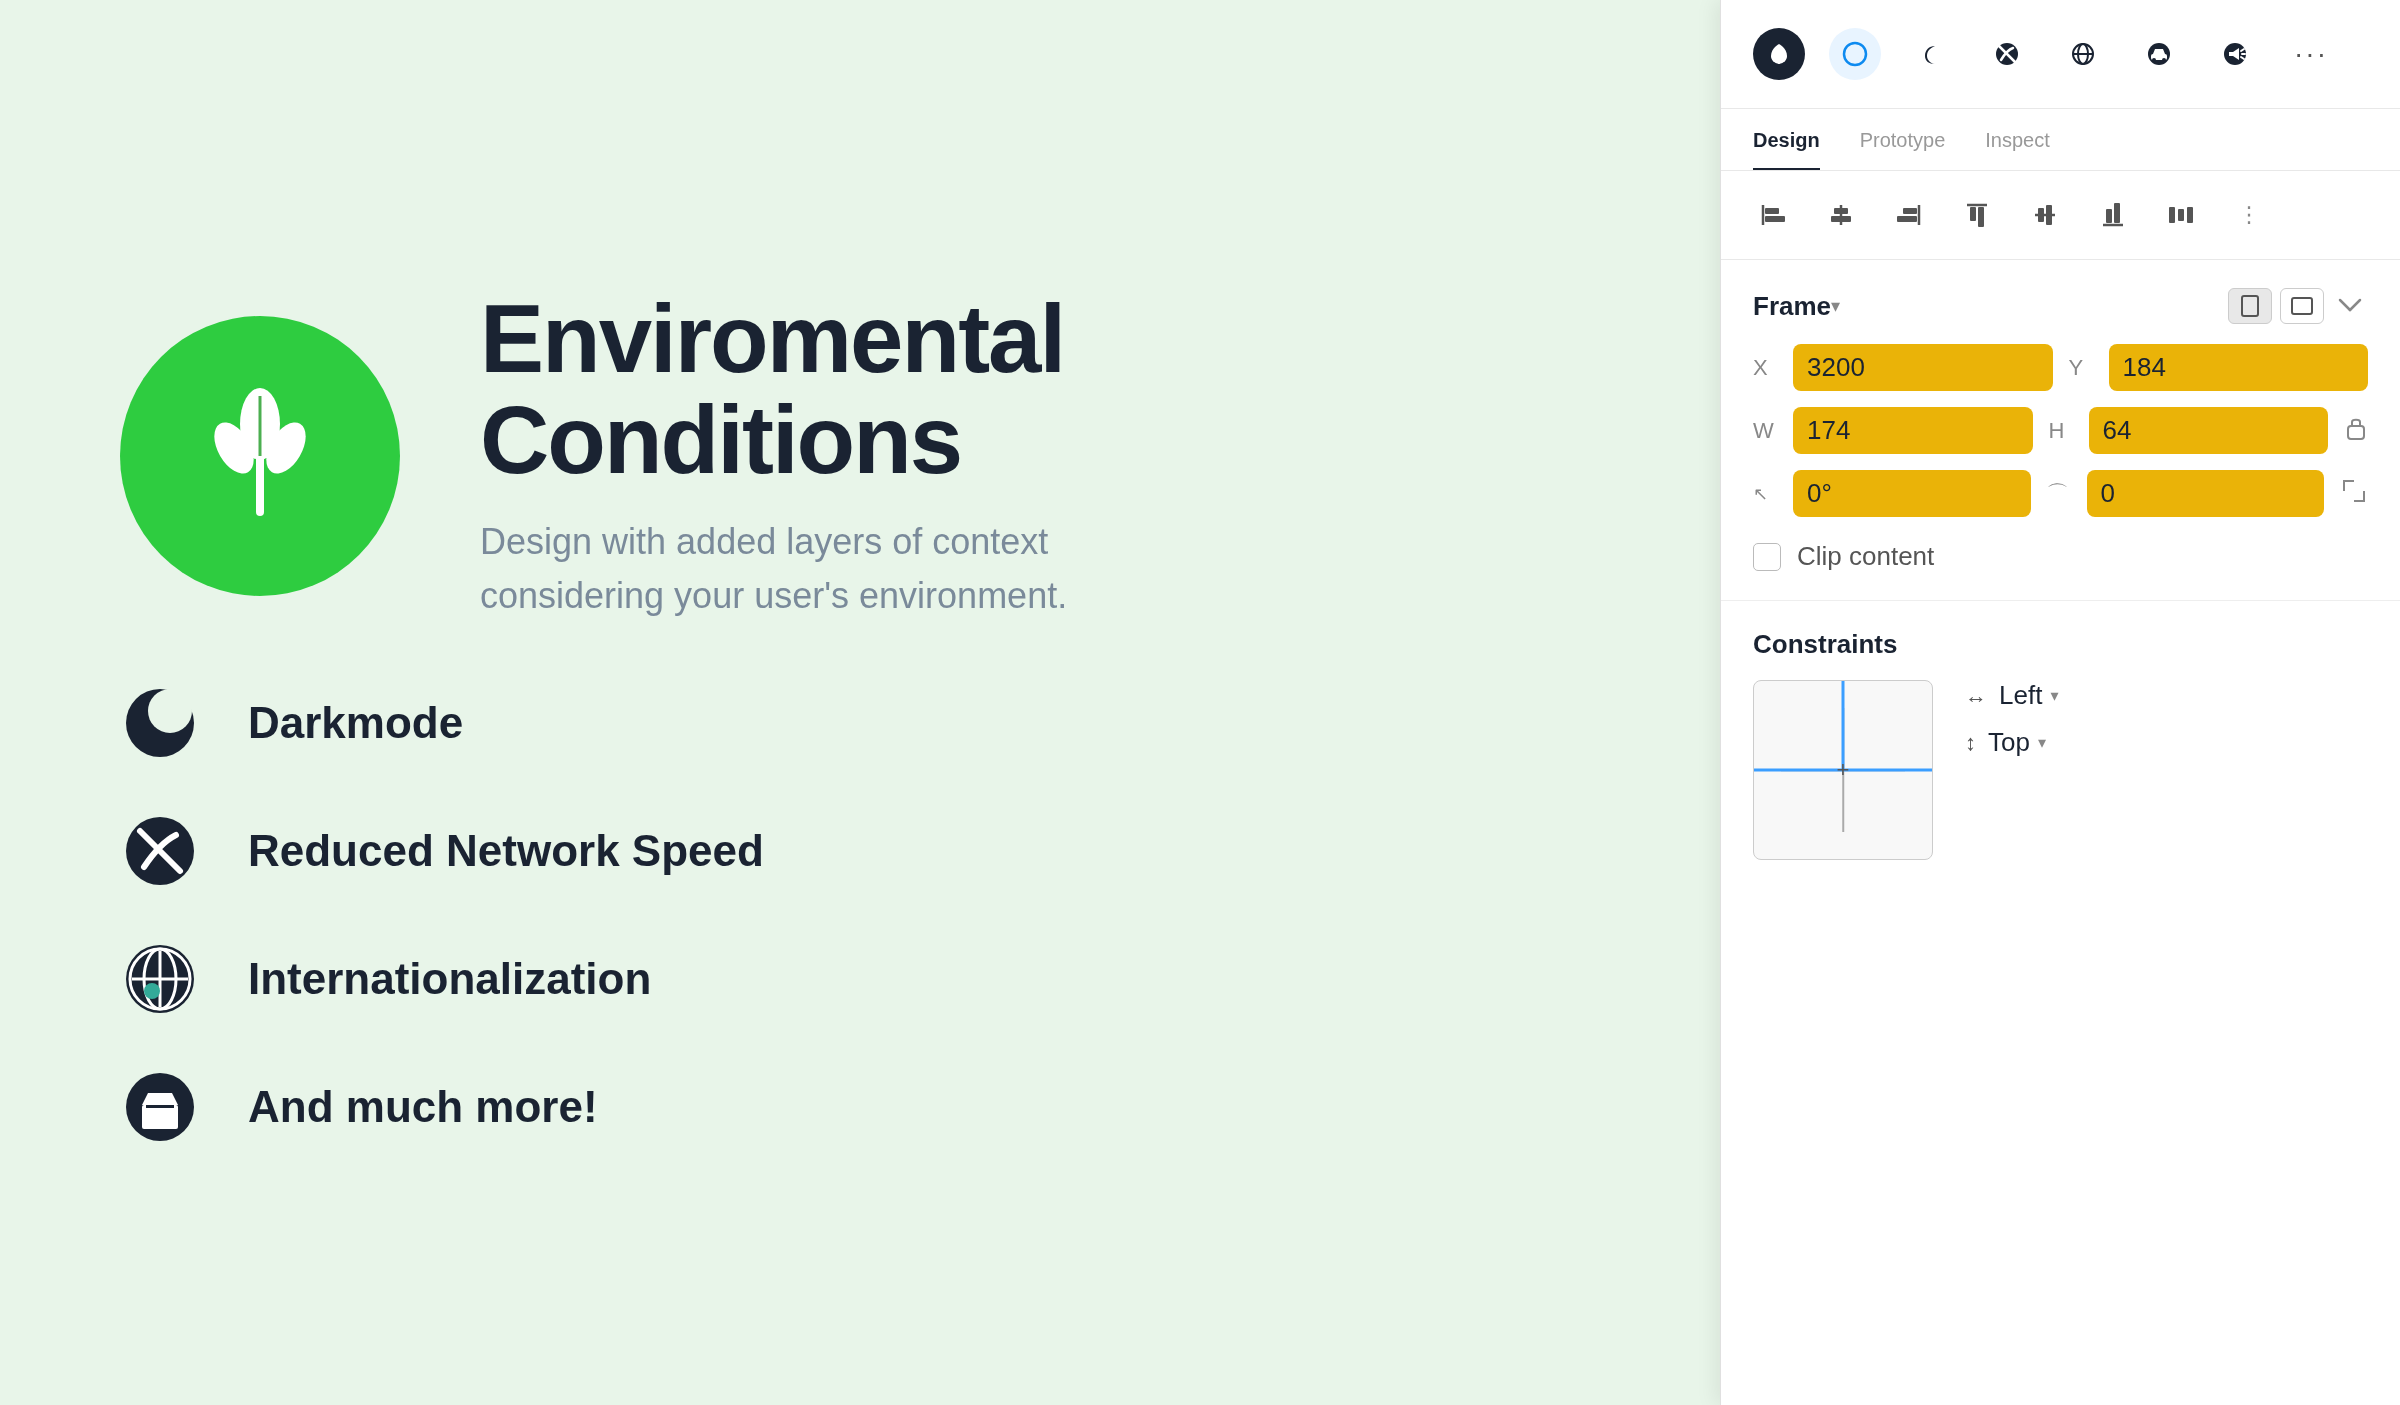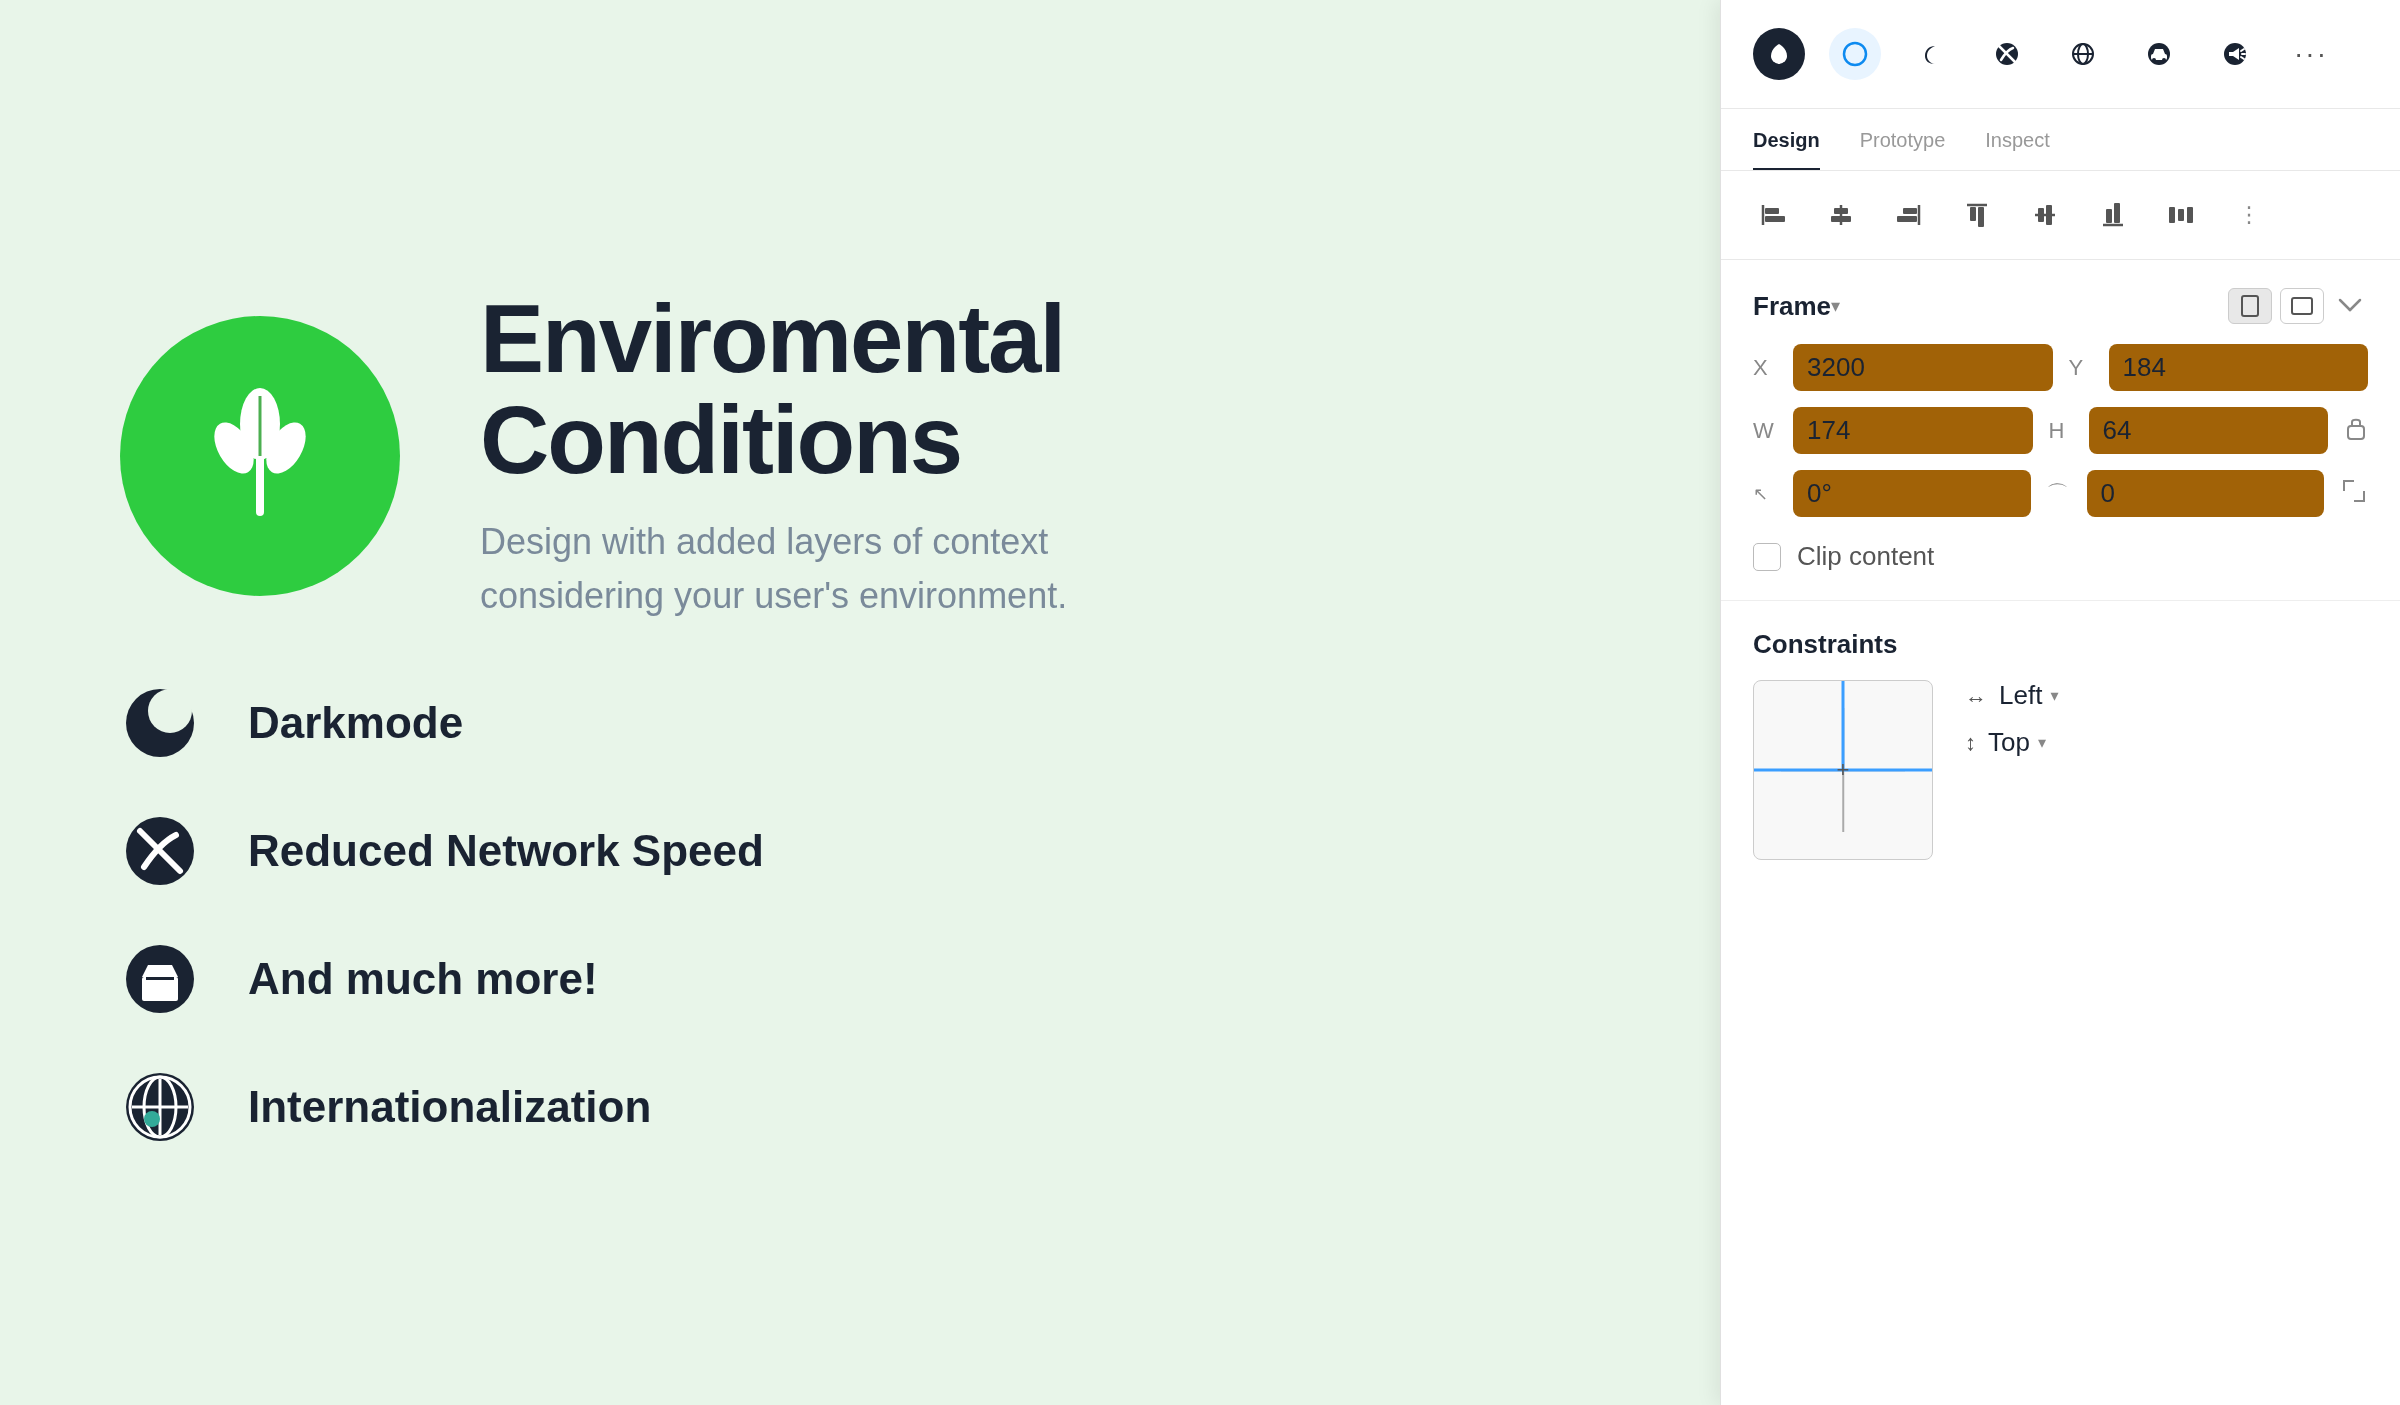--- a/index.html
+++ b/index.html
@@ -275,21 +275,21 @@
     .field-label {
       font-size: 22px;
       color: #888;
       width: 32px;
       flex-shrink: 0;
     }
 
     .field-value {
       font-size: 26px;
       color: #1a2332;
-      background: #a16207;
+      background: #eab308;
       border-radius: 8px;
       padding: 8px 14px;
       flex: 1;
       min-width: 0;
     }
 
     .field-pair {
       display: flex;
       align-items: center;
       gap: 8px;
@@ -476,48 +476,48 @@
 
       <div class="feature-item">
         <div class="feature-icon">
           <svg width="72" height="72" viewBox="0 0 72 72">
             <circle cx="36" cy="36" r="34" fill="#1a2332"></circle>
             <line x1="16" y1="16" x2="56" y2="56" stroke="white" stroke-width="6" stroke-linecap="round"></line>
             <path d="M20 52 Q36 28 52 20" stroke="white" stroke-width="6" fill="none" stroke-linecap="round"></path>
           </svg>
         </div>
         <span class="feature-label">Reduced Network Speed</span>
-      </div>
-
-      <div class="feature-item">
-        <div class="feature-icon">
-          <svg width="72" height="72" viewBox="0 0 72 72">
-            <circle cx="36" cy="36" r="34" fill="#1a2332"></circle>
-
-            <rect x="18" y="34" width="36" height="24" rx="2" fill="white"></rect>
-
-            <path d="M18 34 L24 22 L48 22 L54 34Z" fill="white"></path>
-            <rect x="22" y="34" width="28" height="3" fill="#1a2332"></rect>
-          </svg>
-        </div>
-        <span class="feature-label">And much more!</span>
       </div>
 
       <div class="feature-item">
         <div class="feature-icon">
           <svg width="72" height="72" viewBox="0 0 72 72">
             <circle cx="36" cy="36" r="34" fill="#1a2332"></circle>
             <ellipse cx="36" cy="36" rx="16" ry="30" stroke="white" stroke-width="3" fill="none"></ellipse>
             <circle cx="36" cy="36" r="30" stroke="white" stroke-width="3" fill="none"></circle>
             <line x1="8" y1="36" x2="64" y2="36" stroke="white" stroke-width="3"></line>
             <line x1="36" y1="8" x2="36" y2="64" stroke="white" stroke-width="3"></line>
             <circle cx="28" cy="48" r="8" fill="#3a9"></circle>
           </svg>
         </div>
         <span class="feature-label">Internationalization</span>
+      </div>
+
+      <div class="feature-item">
+        <div class="feature-icon">
+          <svg width="72" height="72" viewBox="0 0 72 72">
+            <circle cx="36" cy="36" r="34" fill="#1a2332"></circle>
+
+            <rect x="18" y="34" width="36" height="24" rx="2" fill="white"></rect>
+
+            <path d="M18 34 L24 22 L48 22 L54 34Z" fill="white"></path>
+            <rect x="22" y="34" width="28" height="3" fill="#1a2332"></rect>
+          </svg>
+        </div>
+        <span class="feature-label">And much more!</span>
       </div>
     </div>
   </div>
 </div>
 
 <div class="panel">
 
   <div class="panel-toolbar">
 
     <div class="toolbar-icon dark">

